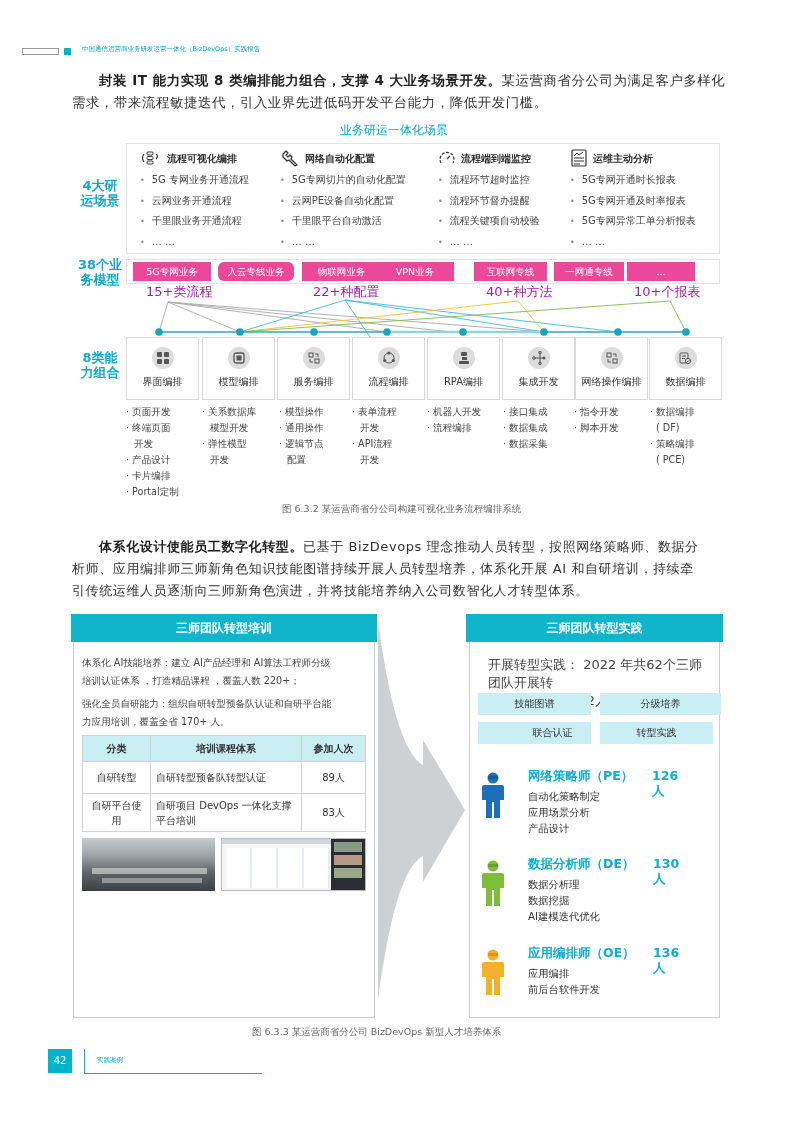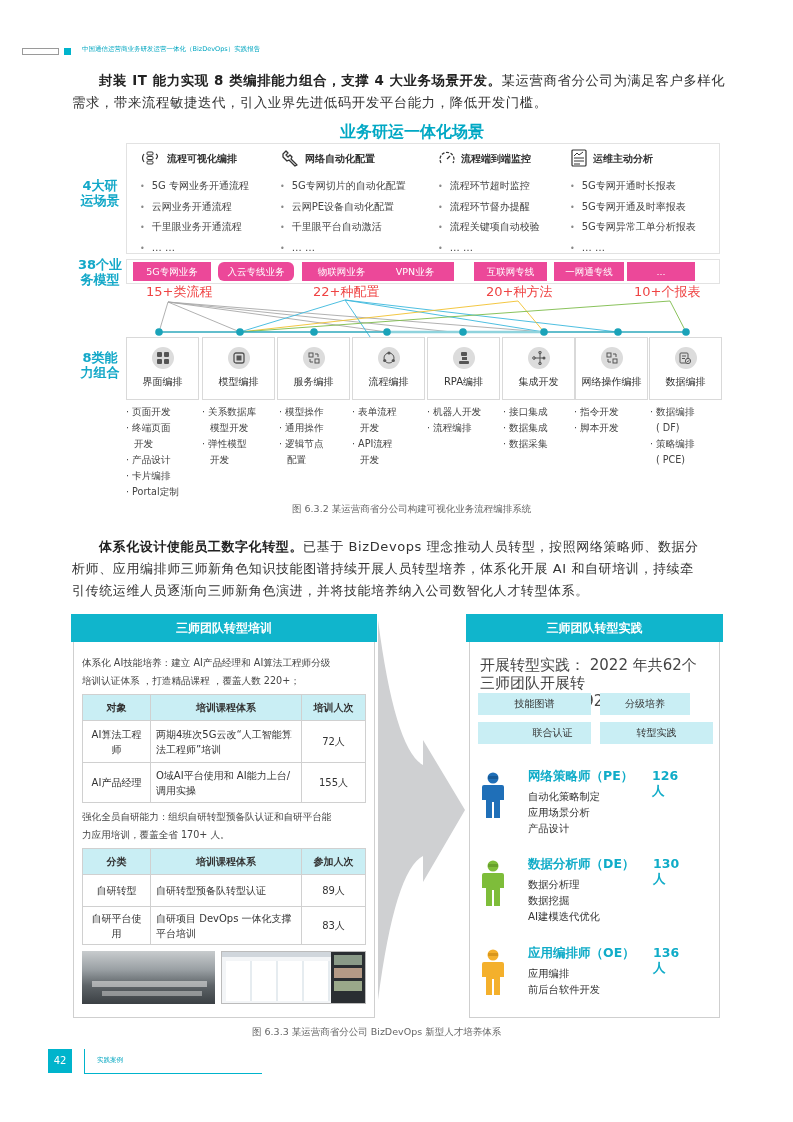--- a/index.html
+++ b/index.html
@@ -11,34 +11,34 @@
   .hdr-rect { left: 22px; top: 48px; width: 37px; height: 7px; border: 1px solid #9a9a9a; }
   .hdr-square { left: 64px; top: 48px; width: 7px; height: 7px; background: #00b4cc; }
   .hdr-title { left: 82px; top: 45px; font-size: 6.5px; color: #00a6c0; white-space: nowrap; }
 
   
   .para { left: 72px; width: 660px; font-size: 13.4px; line-height: 22px; color: #333; letter-spacing: 0.6px; }
   .para b { font-weight: bold; color: #222; }
   .para .indent { display: inline-block; width: 27px; }
 
   
-  .d1-title { left: 340px; top: 122px; font-size: 16px; font-weight: bold; color: #00a8c4; }
+  .d1-title { left: 340px; top: 122px; font-size: 12px; font-weight: normal; color: #00a8c4; }
   .scene-box { left: 126px; top: 143px; width: 594px; height: 111px; border: 1px solid #e2e2e2; }
   .side-label { font-size: 13px; font-weight: bold; color: #13a8c8; line-height: 15px; text-align: center; width: 50px; }
   .scene-col { top: 148px; width: 150px; }
   .scene-col .sc-head { display: flex; align-items: center; height: 22px; font-size: 10px; font-weight: bold; color: #333; }
   .scene-col .sc-head svg { margin-right: 5px; }
-  .scene-col ul { list-style: none; margin-top: 6px; }
+  .scene-col ul { list-style: none; }
   .scene-col li { font-size: 10px; color: #444; height: 20.5px; line-height: 20.5px; white-space: nowrap; }
   .scene-col li::before { content: "•"; color: #888; margin-right: 7px; font-size: 8px; }
 
   .model-row { left: 126px; top: 259px; width: 594px; height: 25px; border: 1px solid #e2e2e2; }
   .model-btn { position: absolute; top: 262px; height: 19px; background: #ec4899; color: #fff; font-size: 9.5px; line-height: 19px; text-align: center; }
 
-  .stat-label { top: 283px; font-size: 13px; color: #ef4444; white-space: nowrap; }
+  .stat-label { top: 283px; font-size: 13px; color: #a21caf; white-space: nowrap; }
 
   .cap-box { position: absolute; top: 337px; width: 73px; height: 63px; border: 1px solid #d9d9d9; background: #fff; text-align: center; }
   .cap-box .cap-icon { width: 22px; height: 22px; border-radius: 50%; background: #dcdcdc; margin: 9px auto 0; display: flex; align-items: center; justify-content: center; }
   .cap-box .cap-label { font-size: 10px; color: #333; margin-top: 6px; white-space: nowrap; }
 
   .cap-list { position: absolute; top: 404px; font-size: 9.6px; color: #444; line-height: 16px; }
   .cap-list div { white-space: nowrap; }
 
   .fig-caption { font-size: 9.5px; color: #666; white-space: nowrap; }
 
@@ -172,21 +172,21 @@
 <div class="model-btn" style="left:133px; width:78px;">5G专网业务</div>
 <div class="model-btn" style="left:218px; width:76px;border-radius:6px;">入云专线业务</div>
 <div class="model-btn" style="left:302px; width:79px;">物联网业务</div>
 <div class="model-btn" style="left:376px; width:78px;">VPN业务</div>
 <div class="model-btn" style="left:474px; width:73px;">互联网专线</div>
 <div class="model-btn" style="left:554px; width:70px;">一网通专线</div>
 <div class="model-btn" style="left:627px; width:68px;">...</div>
 
 <div class="abs stat-label" style="left:146px;">15+类流程</div>
 <div class="abs stat-label" style="left:313px;">22+种配置</div>
-<div class="abs stat-label" style="left:486px;">20+种方法</div>
+<div class="abs stat-label" style="left:486px;">40+种方法</div>
 <div class="abs stat-label" style="left:634px;">10+个报表</div>
 
 <svg class="abs" style="left:0; top:0;" width="793" height="420">
 
   <g stroke="#a8a8a8" stroke-width="0.9" fill="none">
     <polyline points="168,302 159,332"></polyline>
     <line x1="168" y1="302" x2="240" y2="332"></line>
     <line x1="168" y1="302" x2="387" y2="332"></line>
     <line x1="168" y1="302" x2="452" y2="332"></line>
     <line x1="168" y1="302" x2="544" y2="332"></line>
@@ -351,54 +351,35 @@
   <div>· 指令开发</div>
   <div>· 脚本开发</div>
 </div>
 <div class="cap-list" style="left:650px;">
   <div>· 数据编排</div>
   <div style="padding-left:6px">  ( DF)</div>
   <div>· 策略编排</div>
   <div style="padding-left:6px">  ( PCE)</div>
 </div>
 
-<div class="abs fig-caption" style="left:274px; top:503px;padding-left:18px;">图 6.3.2 某运营商省分公司构建可视化业务流程编排系统</div>
+<div class="abs fig-caption" style="left:264px; top:503px;padding-left:18px;">图 6.3.2 某运营商省分公司构建可视化业务流程编排系统</div>
 
 <div class="abs para" style="top:536px; font-size:13px;">
   <span class="indent"></span><b>体系化设计使能员工数字化转型。</b><span>已基于 BizDevops 理念推动人员转型，按照网络策略师、数据分</span><br>
   <span>析师、应用编排师三师新角色知识技能图谱持续开展人员转型培养，体系化开展 AI 和自研培训，持续牵</span><br>
   <span>引传统运维人员逐渐向三师新角色演进，并将技能培养纳入公司数智化人才转型体系。</span>
 </div>
 
 <div class="abs" style="left:71px; top:614px; width:306px;">
   <div class="panel-head">三师团队转型培训</div>
   <div class="panel-body" style="height:376px; margin: 0 0 0 2px; width:302px; padding:12px 8px 0 8px;">
     <div class="lp-text">
       <div>体系化 AI技能培养：建立 AI产品经理和 AI算法工程师分级</div>
       <div>培训认证体系 ，打造精品课程 ，覆盖人数 220+；</div>
     </div>
-    <table class="tt" style="margin-top:4px;">
-      <tbody>
-          <tr>
-        <th style="width:68px">对象</th>
-        <th>培训课程体系</th>
-        <th style="width:64px">培训人次</th>
-      </tr>
-      <tr style="height:42px">
-        <td class="c">AI算法工程师</td>
-        <td>两期4班次5G云改“人工智能算法工程师”培训</td>
-        <td class="c">72人</td>
-      </tr>
-      <tr style="height:40px">
-        <td class="c">AI产品经理</td>
-        <td>O域AI平台使用和 AI能力上台/调用实操</td>
-        <td class="c">155人</td>
-      </tr>
-    </tbody>
-      </table>
     <div class="lp-text" style="margin-top:5px;">
       <div>强化全员自研能力：组织自研转型预备队认证和自研平台能</div>
       <div>力应用培训，覆盖全省 170+ 人。</div>
     </div>
     <table class="tt" style="margin-top:4px;">
       <tbody>
           <tr>
         <th style="width:68px">分类</th>
         <th>培训课程体系</th>
         <th style="width:64px">参加人次</th>
@@ -432,28 +413,28 @@
   </div>
 </div>
 
 <svg class="abs" style="left:375px; top:620px;" width="100" height="380">
   <path d="M3 0 Q20 130 48 145 L48 120 L90 190 L48 262 L48 236 Q20 250 3 380 Z" fill="#cfd0d2"></path>
 </svg>
 
 <div class="abs" style="left:466px; top:614px; width:257px;">
   <div class="panel-head">三师团队转型实践</div>
   <div class="panel-body" style="height:376px; width:251px; margin-left:3px; padding:14px 10px 0 10px;">
-    <div class="lp-text" style="font-size:15px;">
+    <div class="lp-text" style="font-size:13px;margin-left:8px;">
       <div>开展转型实践： 2022 年共62个三师团队开展转</div>
       <div>型实践，覆盖 392人。</div>
     </div>
   </div>
 </div>
 <div class="tag" style="left:478px; top:693px; width:113px;">技能图谱</div>
-<div class="tag" style="left:600px; top:693px; width:90px;">分级培养</div>
+<div class="tag" style="left:600px; top:693px; width:121px;">分级培养</div>
 <div class="tag" style="left:478px; top:722px; width:113px;padding-left:36px;">联合认证</div>
 <div class="tag" style="left:600px; top:722px; width:113px;">转型实践</div>
 
 <div class="role" style="top:768px;">
   <svg style="position:absolute; left:6px; top:4px;" width="26" height="46" viewBox="0 0 26 46">
     <circle cx="13" cy="6" r="5.5" fill="#1f6fb8"></circle>
       <rect x="8" y="4" width="10" height="3" fill="#175a98"></rect>
     <path d="M4 13 H22 Q24 13 24 15 V28 H20 V46 H14 V30 H12 V46 H6 V28 H2 V15 Q2 13 4 13 Z" fill="#1f6fb8"></path>
   </svg>
   <div class="r-title">网络策略师（PE）</div>

